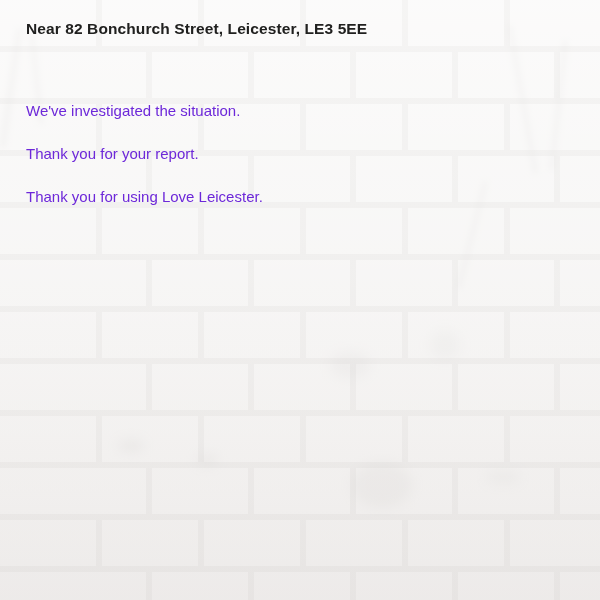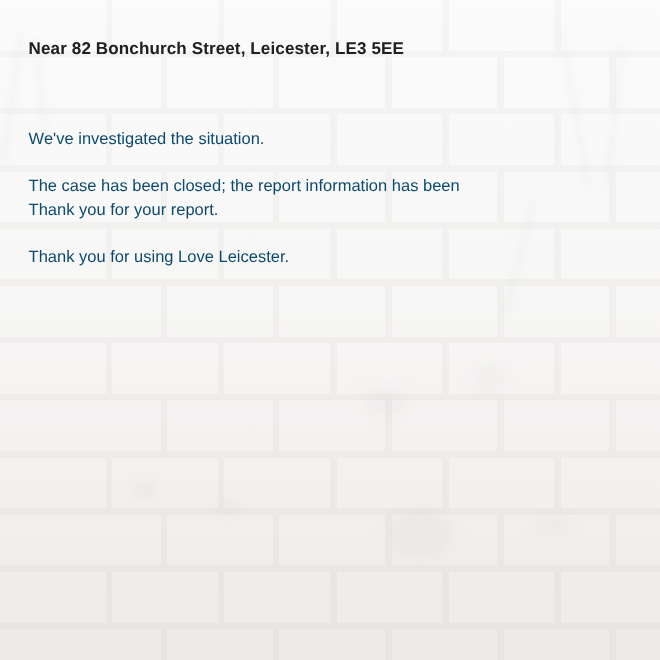--- a/index.html
+++ b/index.html
@@ -86,26 +86,26 @@
     position: absolute;
     inset: 0;
     padding: 20px 24px;
     box-sizing: border-box;
   }
   .title {
     font-size: 15.5px;
     font-weight: bold;
     color: #20201f;
     letter-spacing: 0.1px;
-    margin: 16px 0 0 2px;
+    margin: 0 0 0 2px;
   }
   .body {
     margin-top: 62px;
     margin-left: 2px;
-    color: #0c4a6e;
+    color: #6d28d9;
     font-size: 15px;
     line-height: 21px;
   }
   .para { margin: 0 0 22px 0; }
   .para:last-child { margin-bottom: 15px; }
   .line { display: block; white-space: pre-wrap; }
 </style>
 </head>
 <body>
 
@@ -132,21 +132,20 @@
   </div>
 
   <div class="content">
     <h1 class="title">Near 82 Bonchurch Street, Leicester, LE3 5EE</h1>
 
     <div class="body">
       <p class="para">
         <span class="line">We've investigated the situation.</span>
       </p>
       <p class="para">
-        <span class="line">The case has been closed; the report information has been</span>
         <span class="line">Thank you for your report.</span>
       </p>
       <p class="para">
         <span class="line">Thank you for using Love Leicester.</span>
       </p>
     </div>
   </div>
 
 </div>
 

